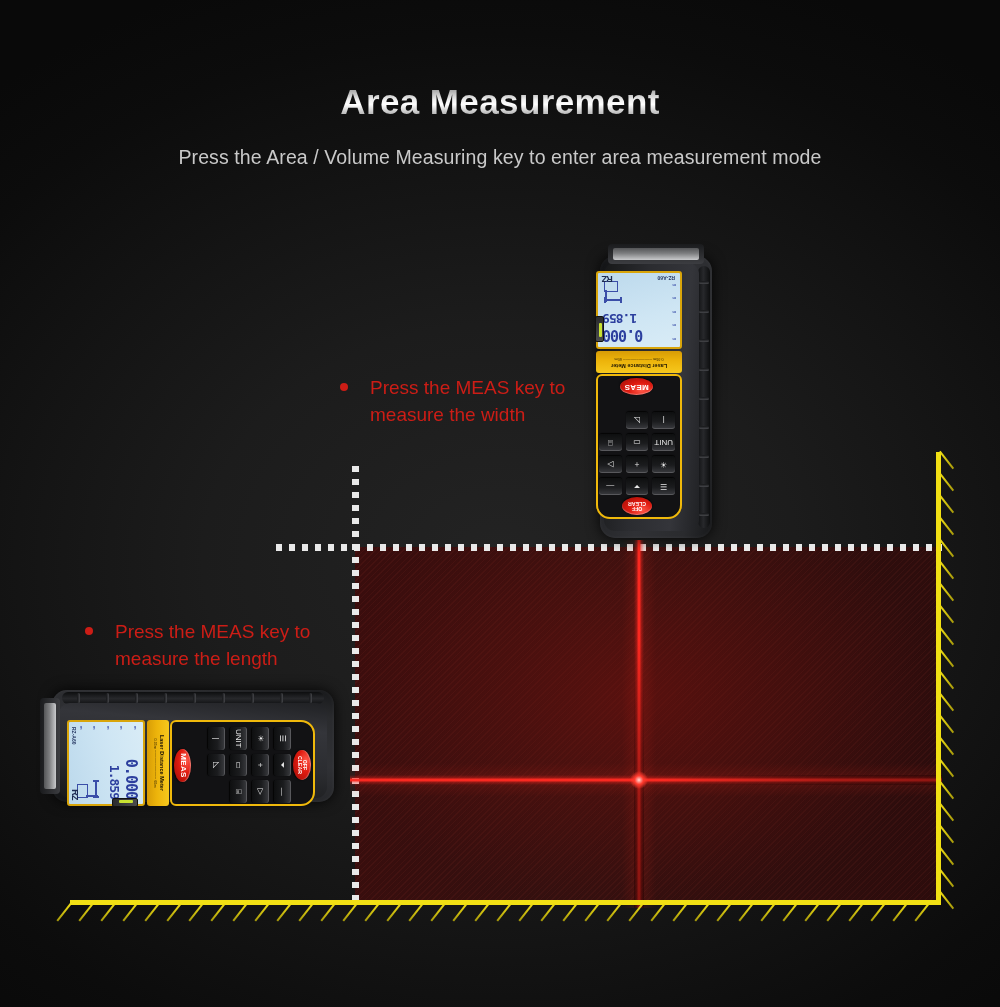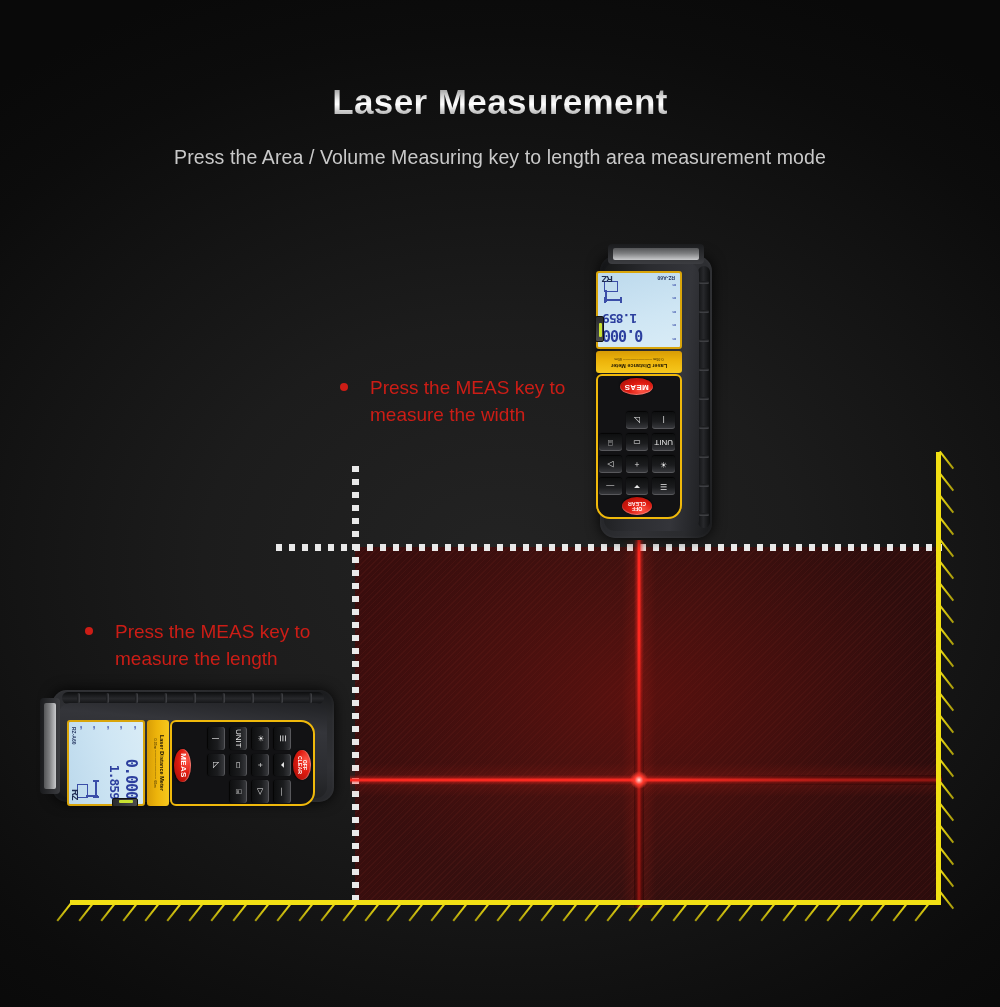--- a/index.html
+++ b/index.html
@@ -197,22 +197,22 @@
   .bubble i{position:absolute;left:1px;top:4px;width:3px;height:14px;border-radius:1px;background:#c8e232;}
   
   #dev-top{left:600px;top:256px;transform:rotate(180deg);}
   #dev-bot{left:137px;top:605px;transform:rotate(90deg);}
 </style>
 </head>
 <body>
 
 <div id="stage">
 
-  <div id="title">Laser Measurement</div>
-  <div id="subtitle">Press the Area / Volume Measuring key to length area measurement mode</div>
+  <div id="title">Area Measurement</div>
+  <div id="subtitle">Press the Area / Volume Measuring key to enter area measurement mode</div>
 
   <div id="redarea"></div>
 
   <div class="dot-line-v"></div>
   <div class="dot-line-h"></div>
 
   <div class="beam-v"></div>
   <div class="beam-v-fade"></div>
   <div class="beam-h"></div>
   <div class="beam-h-fade"></div>

